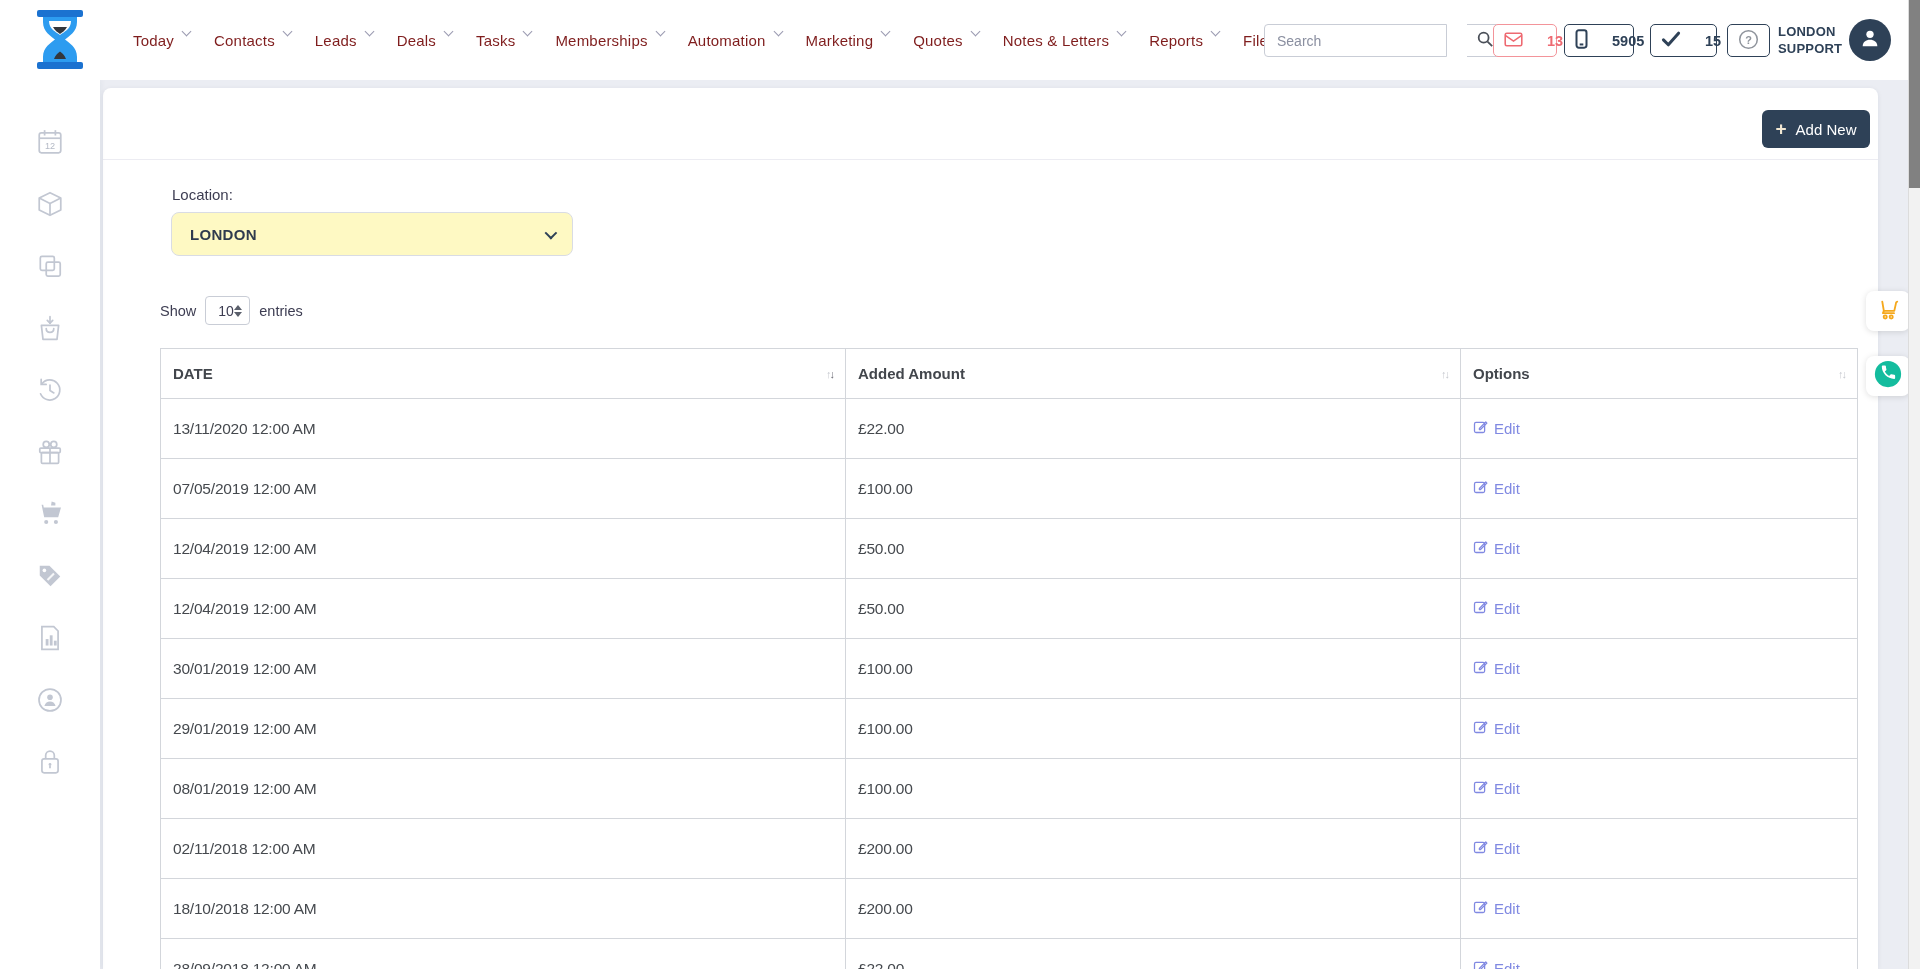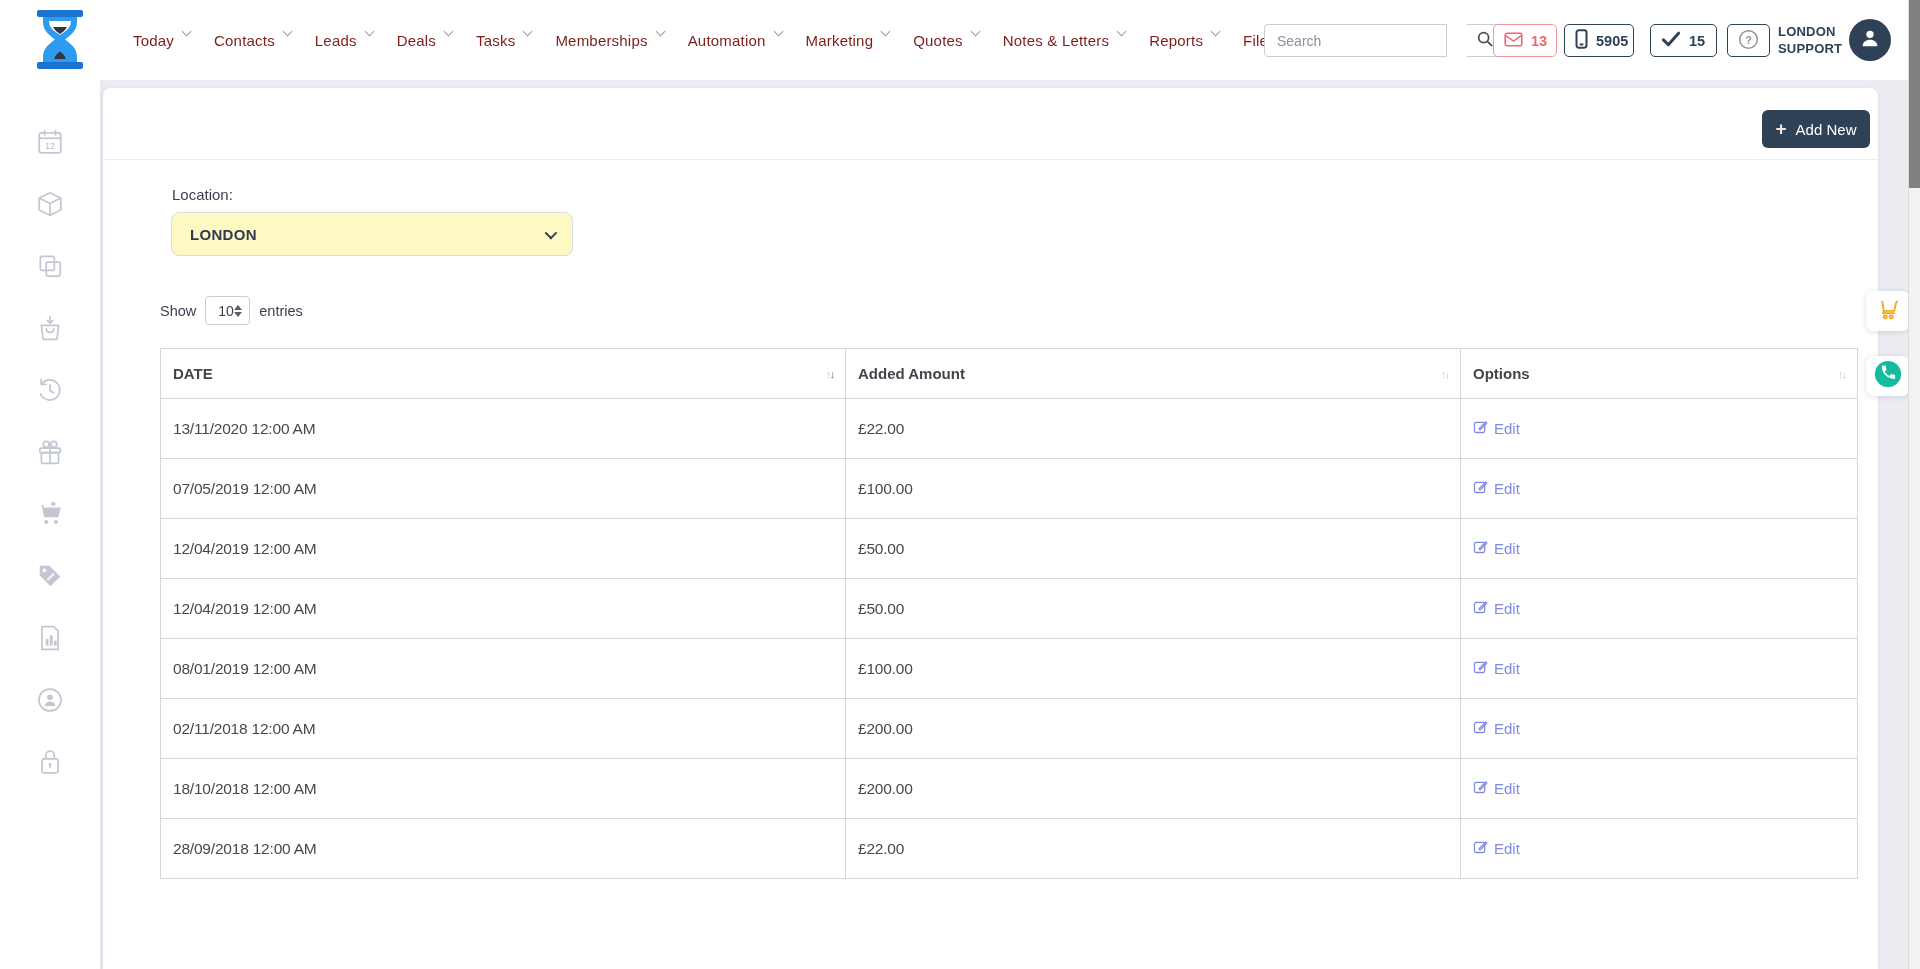--- a/index.html
+++ b/index.html
@@ -13,21 +13,21 @@
   
   .topbar { position:absolute; top:0; left:0; width:1920px; height:80px; background:#fff; z-index:5; }
   .logo { position:absolute; left:33px; top:9px; width:54px; height:61px; }
   .nav { position:absolute; left:133px; top:0; height:80px; display:flex; align-items:center; gap:24px; }
   .nav-item { display:flex; align-items:flex-start; gap:9px; color:#7f1d1d; font-size:15px; letter-spacing:.2px; cursor:pointer; white-space:nowrap; }
   .chev { width:7px; height:7px; border-right:1.6px solid #9a9ab0; border-bottom:1.6px solid #9a9ab0; transform:rotate(45deg); margin-top:-4px; }
   .search-wrap { position:absolute; left:1264px; top:24px; height:47px; display:flex;gap:20px; }
   .search-input { width:183px; height:33px; border:1px solid #c9cdd6; border-radius:4px 0 0 4px; padding:0 12px; font-size:14px; color:#3d3d52; outline:none; font-family:"Liberation Sans",sans-serif; }
   .search-input::placeholder { color:#8a8fa0; }
   .search-btn { width:37px; height:33px; border:1px solid #c9cdd6; border-left:none; border-radius:0 4px 4px 0; background:#fff; display:flex; align-items:center; justify-content:center; cursor:pointer; }
-  .badge { position:absolute; top:24px; height:33px; border:1.5px solid #2e4157; border-radius:5px; display:flex; align-items:center; gap:8px; padding:0 10px; color:#2e4157; font-weight:bold; font-size:14.5px; background:#fff; cursor:pointer; }
+  .badge { position:absolute; top:24px; height:33px; border:1.5px solid #2e4157; border-radius:5px; display:flex; align-items:center; gap:24px; padding:0 10px; color:#2e4157; font-weight:bold; font-size:14.5px; background:#fff; cursor:pointer; }
   .badge.mail { left:1493px; width:64px; border-color:#f3949a; color:#ee6a72; }
   .badge.phone { left:1564px; width:70px; }
   .badge.check { left:1650px; width:67px; }
   .badge.help { left:1727px; width:43px; justify-content:center; padding:0; }
   .user-name { position:absolute; left:1778px; top:23px; width:76px; color:#2e4157; font-weight:bold; font-size:13px; line-height:17px; letter-spacing:.2px; }
   .avatar { position:absolute; left:1849px; top:19px; width:42px; height:42px; border-radius:50%; background:#2e4157; display:flex; align-items:center; justify-content:center; cursor:pointer; }
   
   .sidebar { position:absolute; top:80px; left:0; width:100px; height:889px; background:#fff; box-shadow:2px 0 5px rgba(30,40,70,.04); display:flex; flex-direction:column; align-items:center; padding-top:48px; gap:34px; z-index:4; }
   .side-ic { width:28px; height:28px; cursor:pointer; display:flex; align-items:flex-start; justify-content:center; }
   
@@ -384,21 +384,51 @@
           <svg width="15" height="15" viewBox="0 0 20 20" fill="none" stroke="#8089e2" stroke-width="1.7" stroke-linejoin="round">
             <rect x="2" y="4.5" width="13.5" height="13.5" rx="2"></rect>
             <path d="M8.5 12.5l8.5-8.5 1.5 1.5-8.5 8.5H8.5v-1.5z"></path>
           </svg>
         </span>
         <span>Edit</span>
       </span>
     </td>
   </tr>
 
-
+  <tr>
+    <td>30/01/2019 12:00 AM</td>
+    <td>£100.00</td>
+    <td>
+      <span class="edit-link">
+        <span>
+          <svg width="15" height="15" viewBox="0 0 20 20" fill="none" stroke="#8089e2" stroke-width="1.7" stroke-linejoin="round">
+            <rect x="2" y="4.5" width="13.5" height="13.5" rx="2"></rect>
+            <path d="M8.5 12.5l8.5-8.5 1.5 1.5-8.5 8.5H8.5v-1.5z"></path>
+          </svg>
+        </span>
+        <span>Edit</span>
+      </span>
+    </td>
+  </tr>
+
+  <tr>
+    <td>29/01/2019 12:00 AM</td>
+    <td>£100.00</td>
+    <td>
+      <span class="edit-link">
+        <span>
+          <svg width="15" height="15" viewBox="0 0 20 20" fill="none" stroke="#8089e2" stroke-width="1.7" stroke-linejoin="round">
+            <rect x="2" y="4.5" width="13.5" height="13.5" rx="2"></rect>
+            <path d="M8.5 12.5l8.5-8.5 1.5 1.5-8.5 8.5H8.5v-1.5z"></path>
+          </svg>
+        </span>
+        <span>Edit</span>
+      </span>
+    </td>
+  </tr>
 
   <tr>
     <td>08/01/2019 12:00 AM</td>
     <td>£100.00</td>
     <td>
       <span class="edit-link">
         <span>
           <svg width="15" height="15" viewBox="0 0 20 20" fill="none" stroke="#8089e2" stroke-width="1.7" stroke-linejoin="round">
             <rect x="2" y="4.5" width="13.5" height="13.5" rx="2"></rect>
             <path d="M8.5 12.5l8.5-8.5 1.5 1.5-8.5 8.5H8.5v-1.5z"></path>

